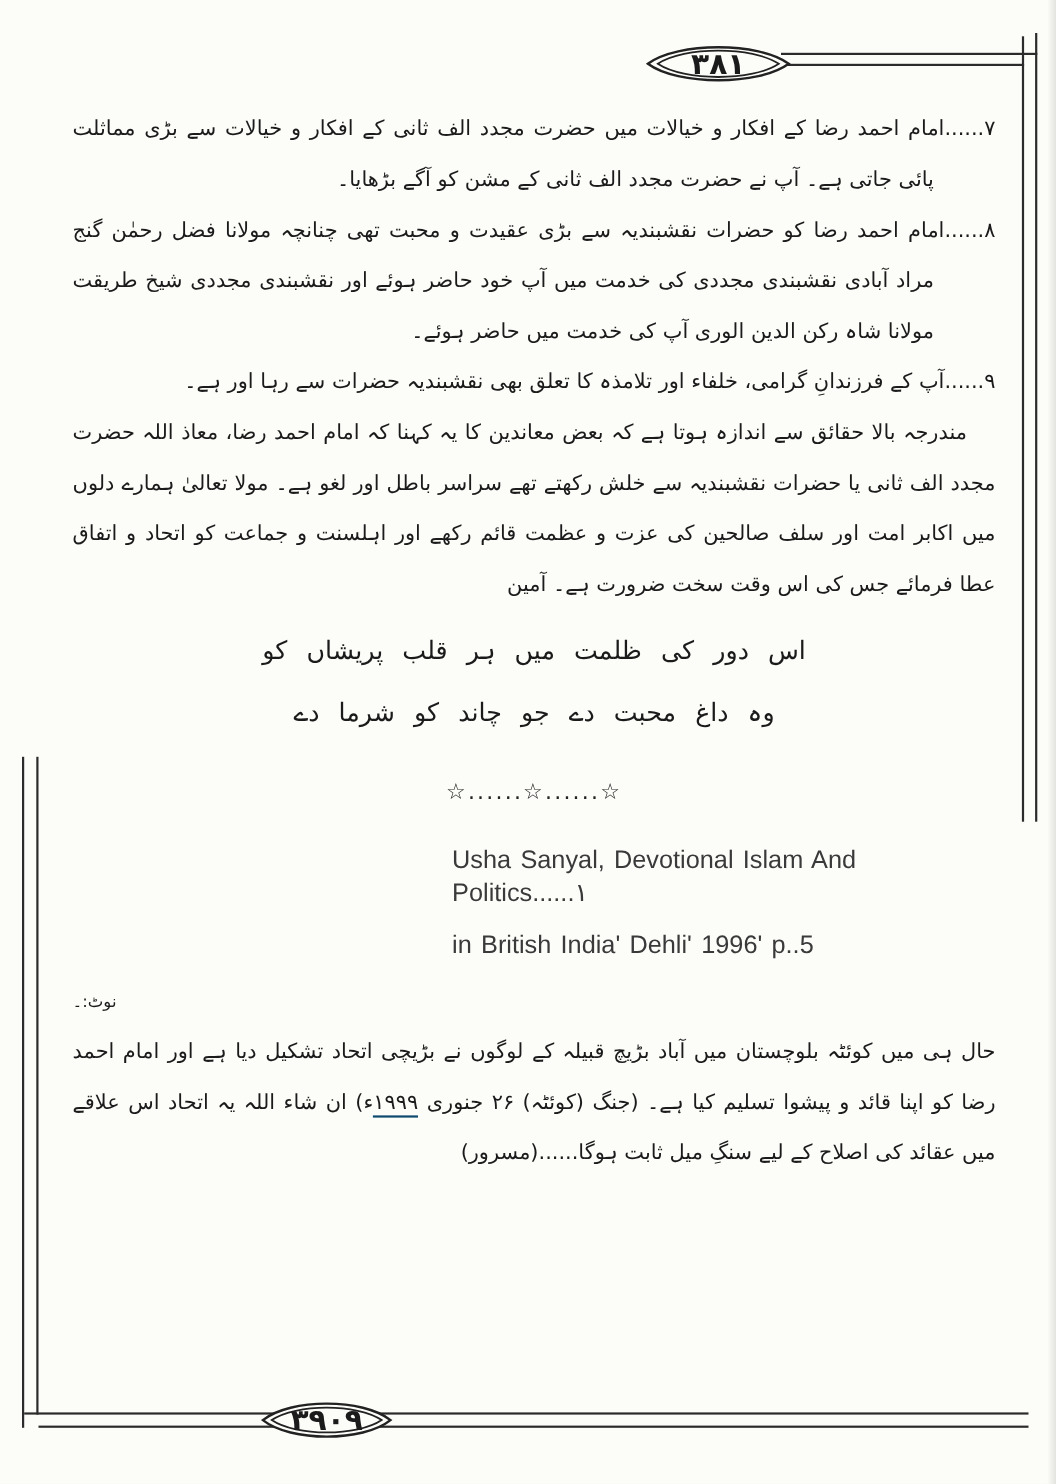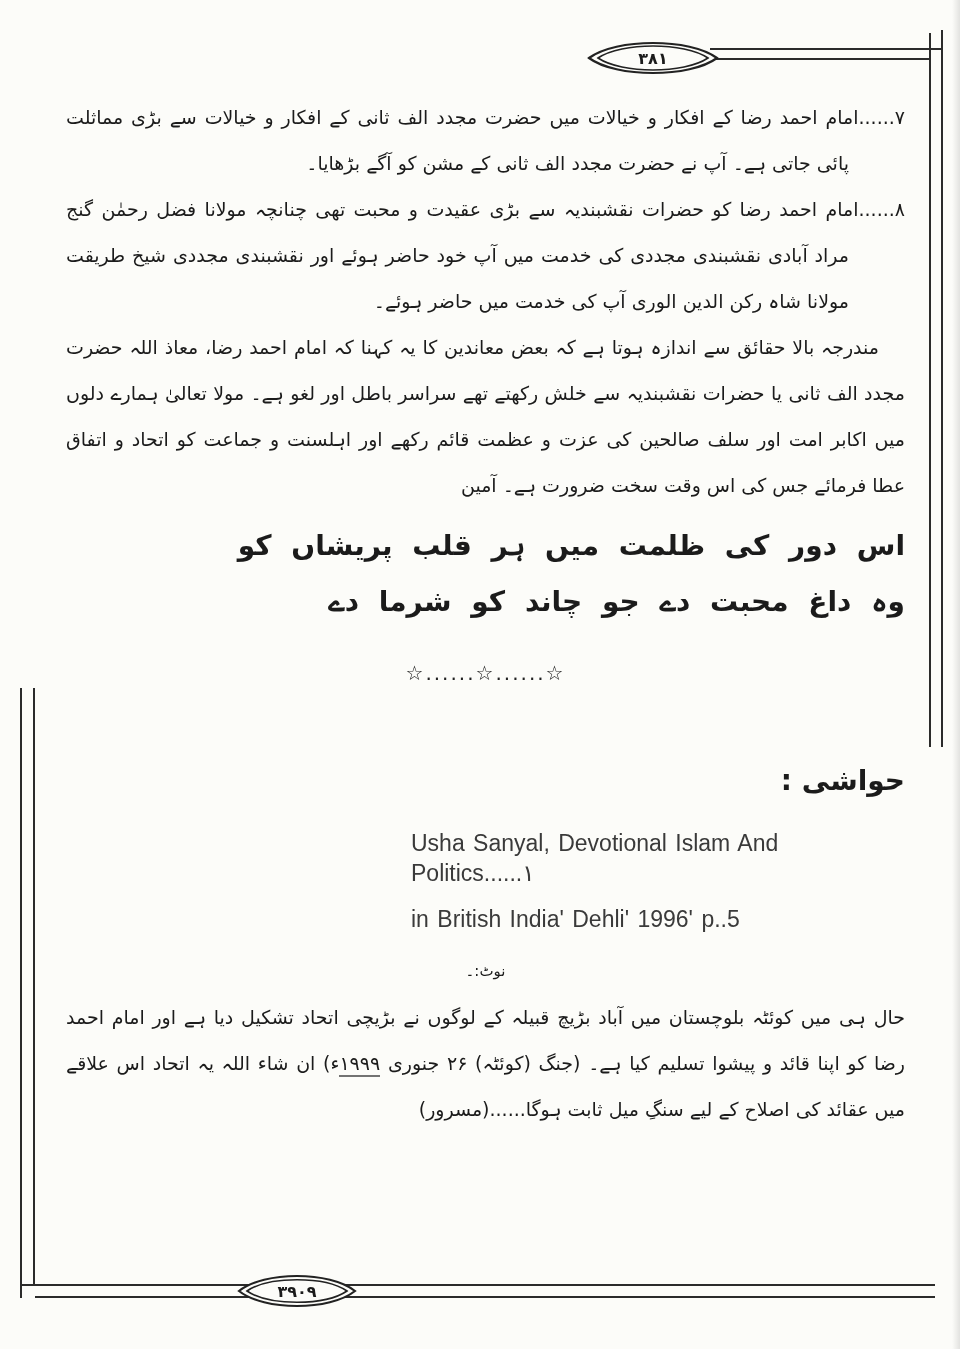--- a/index.html
+++ b/index.html
@@ -26,21 +26,21 @@
     z-index: 3;
     display: flex;
     align-items: center;
     justify-content: center;
   }
   .cartouche svg { position: absolute; left: 0; top: 0; width: 100%; height: 100%; }
   .cartouche-num {
     position: relative;
     z-index: 1;
     font-weight: bold;
-    font-size: 16px;
+    font-size: 27px;
     letter-spacing: 2px;
     direction: rtl;
   }
   
   .content {
     position: relative;
     z-index: 1;
     padding: 94px 55px 0 66px;
     direction: rtl;
     text-align: justify;
@@ -51,22 +51,23 @@
     margin: 0;
     padding-right: 56px;
     text-indent: -56px;
   }
   .closing {
     margin: 0;
     text-indent: 26px;
   }
   .couplet {
     margin: 10px 0 0 0;
-    font-weight: bold;
-    font-size: 28px;
+    text-align: center;
+    font-weight: normal;
+    font-size: 23px;
     line-height: 56px;
     word-spacing: 10px;
   }
   .stars {
     margin-top: 20px;
     text-align: center;
     direction: ltr;
     font-size: 20px;
     letter-spacing: 2px;
     color: #222;
@@ -84,29 +85,29 @@
     font-size: 23px;
     color: #3a3a3a;
     margin: 24px 0 0 345px;
     line-height: 30px;
     word-spacing: 2px;
   }
   .footnote-en.second { margin-top: 16px; }
   .fn-marker { font-family: "DejaVu Sans", sans-serif; color: #3a3a3a; }
   .note-label {
     margin: 14px 0 0 0;
-    text-align: center;
+    text-align: left;
     font-size: 15px;
   }
   .note-para {
     margin: 0;
     font-size: 19px;
     line-height: 46px;
   }
-  .underlined-year { border-bottom: 2px solid #737373; padding-bottom: 1px; }
+  .underlined-year { border-bottom: 2px solid #0c4a6e; padding-bottom: 1px; }
   
   .scan-edge {
     position: absolute;
     right: 0; top: 0;
     width: 8px; height: 100%;
     background: linear-gradient(to right, rgba(0,0,0,0), rgba(0,0,0,0.10));
     z-index: 0;
   }
 </style>
 </head>
@@ -141,31 +142,31 @@
       <path d="M3,23 C28,3 94,3 119,23 C94,43 28,43 3,23 Z" fill="#fcfcf9" stroke="#222" stroke-width="2.2"></path>
       <path d="M11,23 C33,8 89,8 111,23 C89,38 33,38 11,23 Z" fill="none" stroke="#222" stroke-width="1.6"></path>
     </svg>
     <span class="cartouche-num">۳۹۰۹</span>
   </div>
 
   <div class="content">
 
     <p class="para">۷......امام احمد رضا کے افکار و خیالات میں حضرت مجدد الف ثانی کے افکار و خیالات سے بڑی مماثلت پائی جاتی ہے۔ آپ نے حضرت مجدد الف ثانی کے مشن کو آگے بڑھایا۔</p>
     <p class="para">۸......امام احمد رضا کو حضرات نقشبندیہ سے بڑی عقیدت و محبت تھی چنانچہ مولانا فضل رحمٰن گنج مراد آبادی نقشبندی مجددی کی خدمت میں آپ خود حاضر ہوئے اور نقشبندی مجددی شیخ طریقت مولانا شاہ رکن الدین الوری آپ کی خدمت میں حاضر ہوئے۔</p>
+    <p class="para">۹......آپ کے فرزندانِ گرامی، خلفاء اور تلامذہ کا تعلق بھی نقشبندیہ حضرات سے رہا اور ہے۔</p>
 
     <p class="closing">مندرجہ بالا حقائق سے اندازہ ہوتا ہے کہ بعض معاندین کا یہ کہنا کہ امام احمد رضا، معاذ اللہ حضرت مجدد الف ثانی یا حضرات نقشبندیہ سے خلش رکھتے تھے سراسر باطل اور لغو ہے۔ مولا تعالیٰ ہمارے دلوں میں اکابر امت اور سلف صالحین کی عزت و عظمت قائم رکھے اور اہلسنت و جماعت کو اتحاد و اتفاق عطا فرمائے جس کی اس وقت سخت ضرورت ہے۔ آمین</p>
 
     <div class="couplet">
       <div>اس دور کی ظلمت میں ہر قلب پریشاں کو</div>
       <div>وہ داغ محبت دے جو چاند کو شرما دے</div>
     </div>
 
     <div class="stars">☆......☆......☆</div>
 
-    <h2 class="hawashi">حواشی :</h2>
 
     <div class="footnote-en">
       <span>Usha Sanyal, Devotional Islam And Politics......</span><span class="fn-marker">۱</span>
     </div>
     <div class="footnote-en second">in British India' Dehli' 1996' p..5</div>
 
     <p class="note-label">نوٹ:۔</p>
 
     <p class="note-para">
       <span>حال ہی میں کوئٹہ بلوچستان میں آباد بڑیچ قبیلہ کے لوگوں نے بڑیچی اتحاد تشکیل دیا ہے اور امام احمد رضا کو اپنا قائد و پیشوا تسلیم کیا ہے۔ (جنگ (کوئٹہ) ۲۶ جنوری </span><span class="underlined-year">۱۹۹۹</span><span>ء) ان شاء اللہ یہ اتحاد اس علاقے میں عقائد کی اصلاح کے لیے سنگِ میل ثابت ہوگا......(مسرور)</span>

